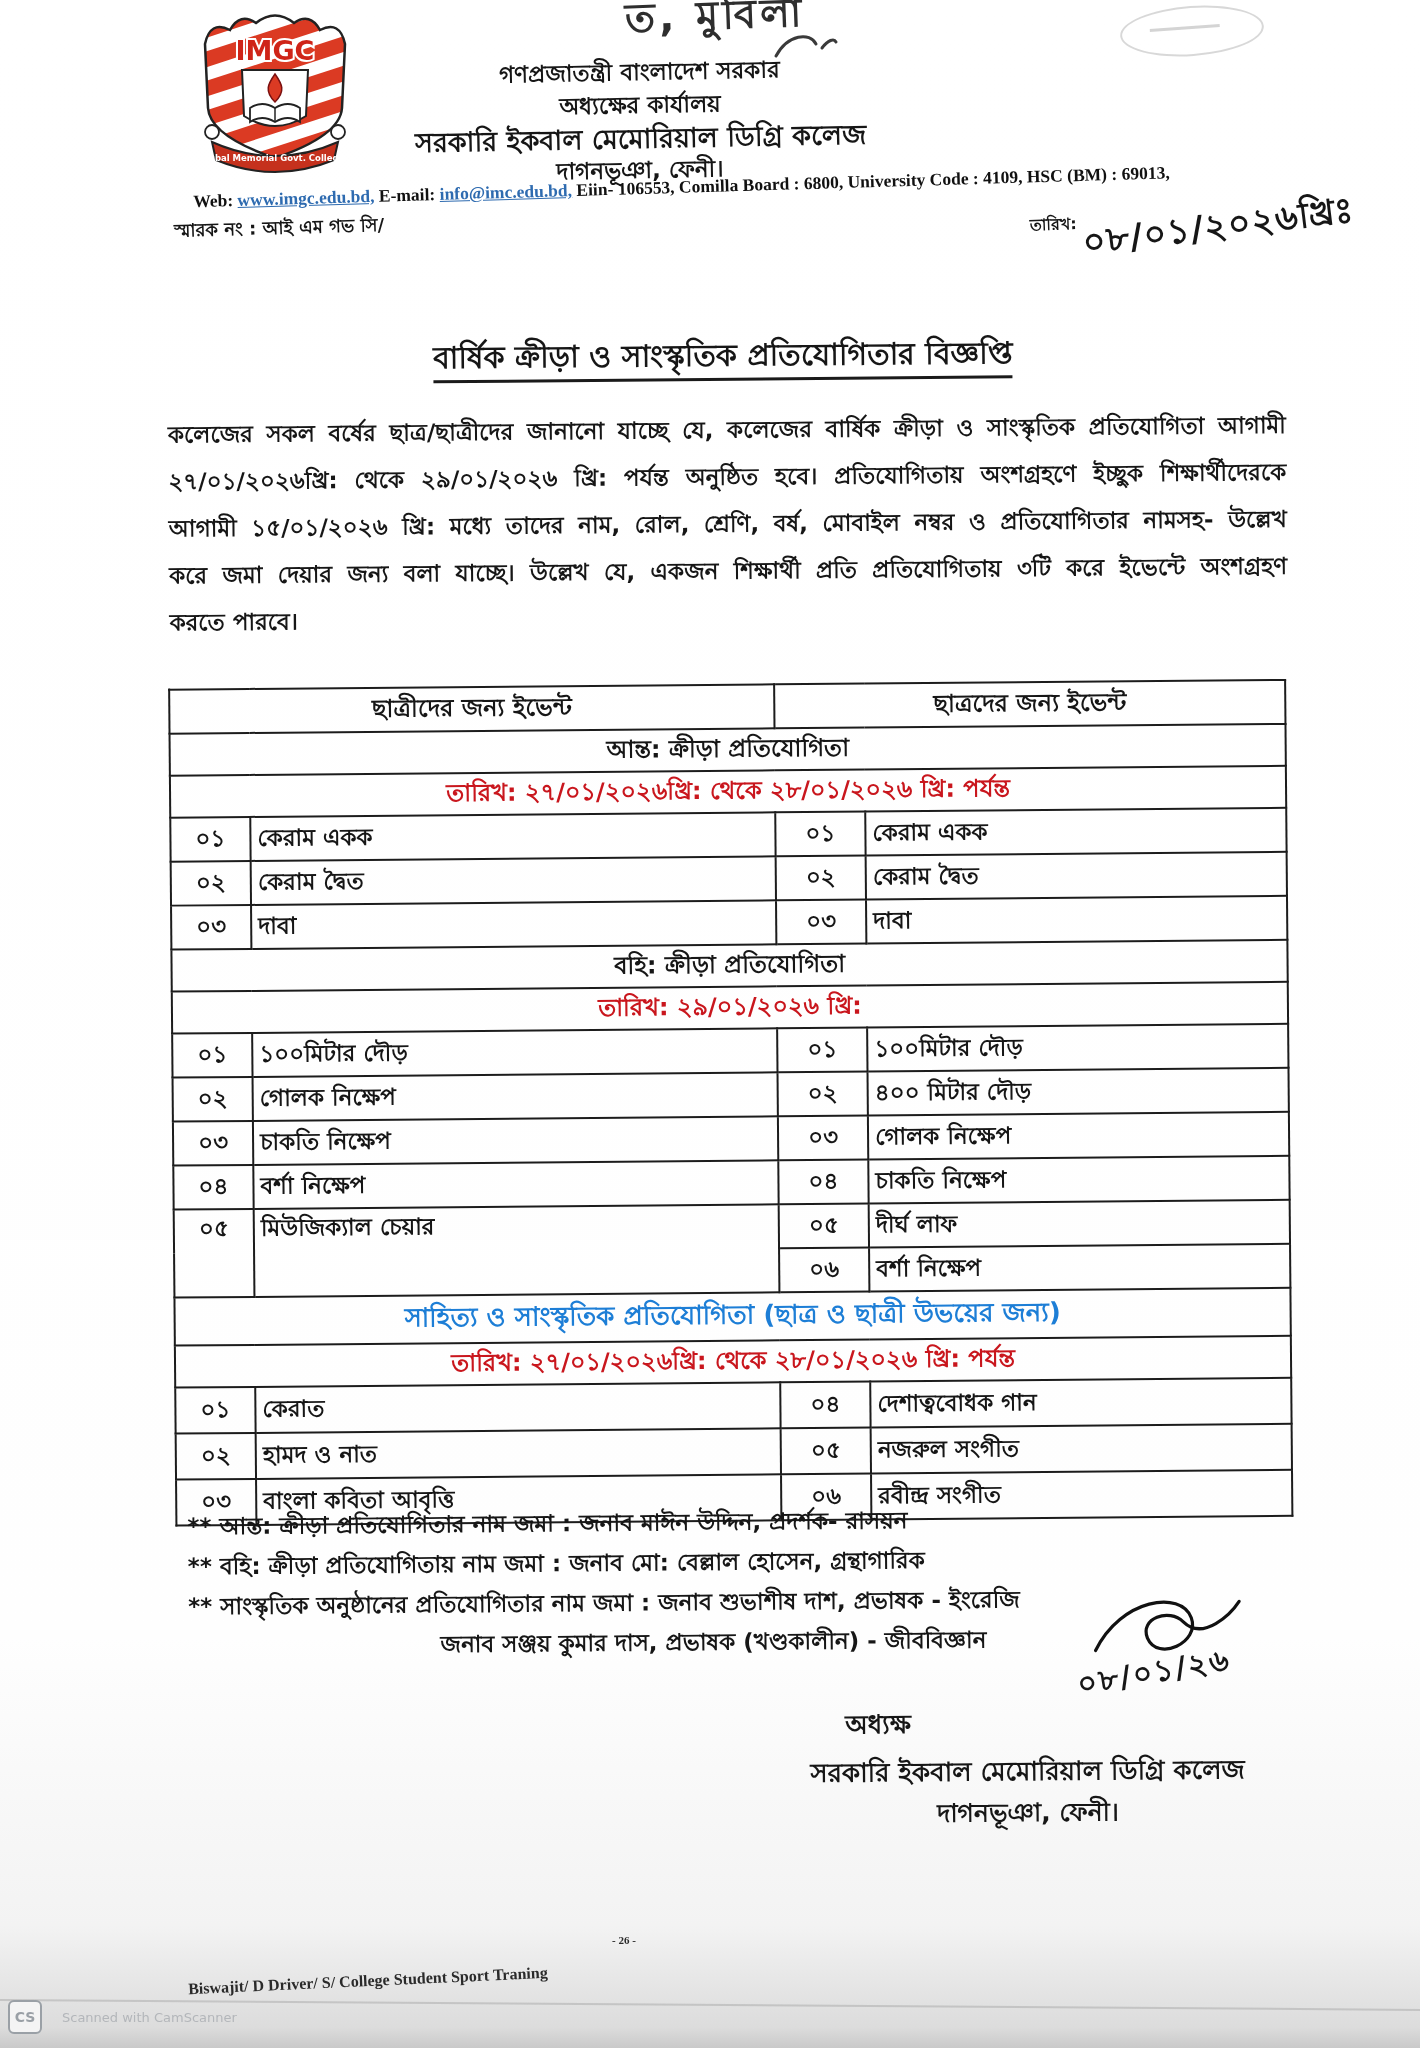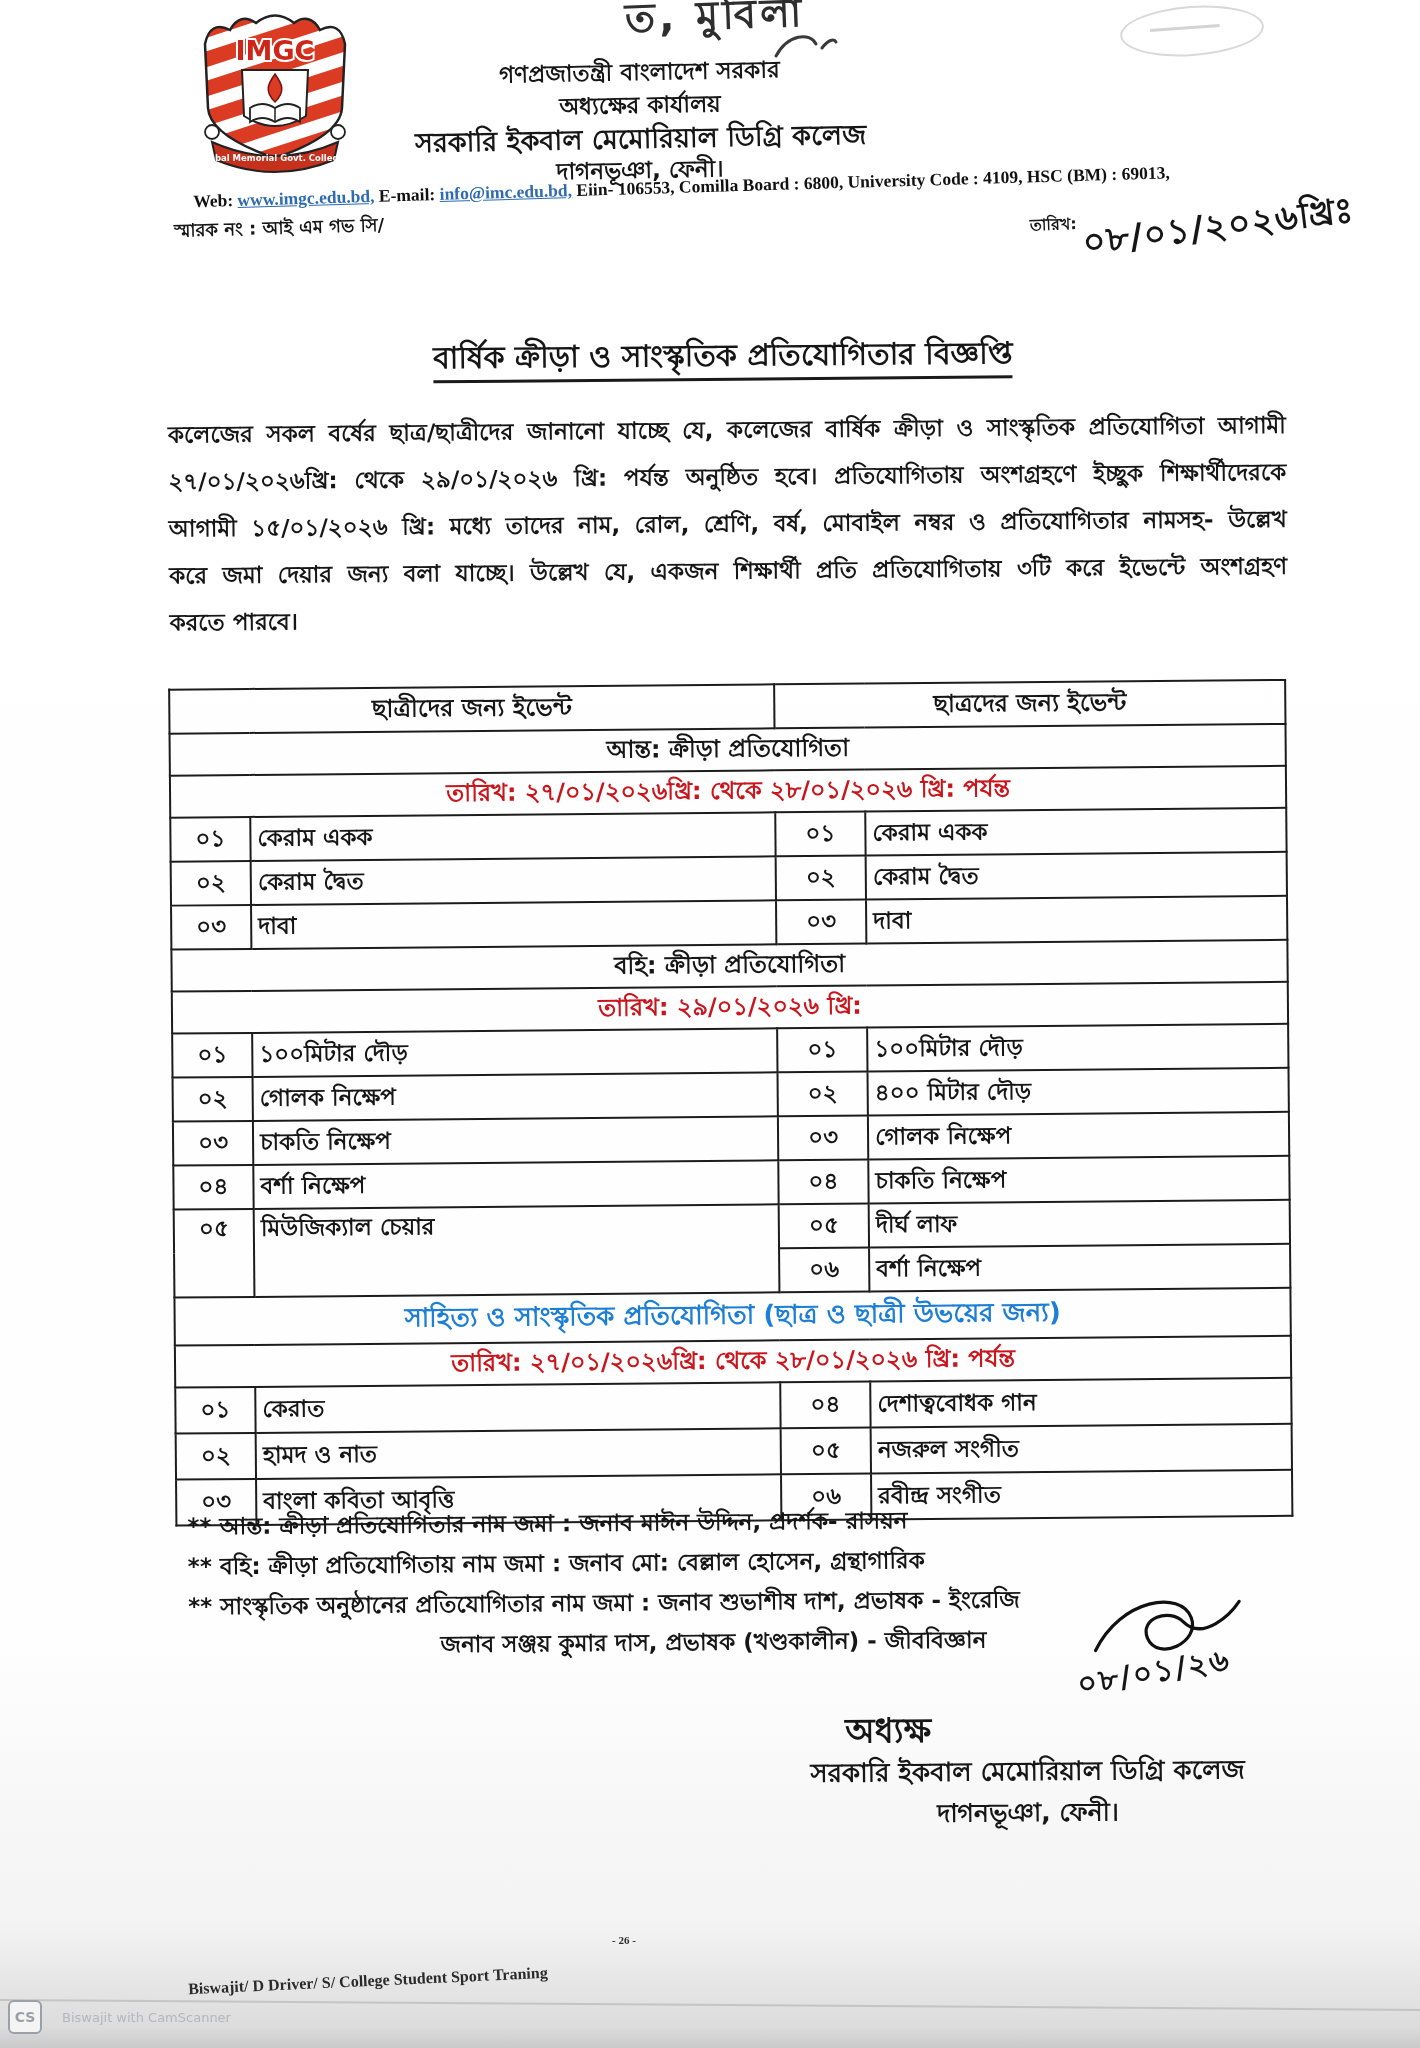--- a/index.html
+++ b/index.html
@@ -51,21 +51,21 @@
   td.date{height:40px;text-align:center;font-size:24px;font-weight:bold;color:#c9161d;}
   td.no{height:42px;text-align:center;font-weight:bold;}
   td.evn{height:42px;text-align:left;padding-left:16px;font-weight:bold;}
   td.vtop{vertical-align:top;padding-top:7px;}
   
   .notes{left:182px;top:1502px;width:1110px;font-size:23px;line-height:40px;}
   .notes .n4{margin-left:252px;}
   
   .sig-squiggle{left:1075px;top:1592px;}
   .sig-date{left:1070px;top:1652px;font-size:30px;font-weight:bold;transform:rotate(-9deg);letter-spacing:2px;}
-  .sig-desg{left:838px;top:1706px;font-size:34px;}
+  .sig-desg{left:838px;top:1706px;font-size:26px;}
   .sig-college{left:700px;top:1754px;width:640px;text-align:center;font-size:26px;}
   .sig-addr{left:700px;top:1796px;width:640px;text-align:center;font-size:25px;}
   
   .foot-note{left:188px;top:1972px;font-family:"Liberation Serif","DejaVu Serif",serif;
     font-weight:bold;font-size:16px;color:#2a2a2a;transform:rotate(-2.6deg);}
   .pageno{left:612px;top:1934px;font-family:"Liberation Serif","DejaVu Serif",serif;
     font-weight:bold;font-size:11px;color:#2a2a2a;}
   .camscan{left:8px;top:2000px;display:flex;align-items:center;gap:20px;}
   .camscan .cs{width:30px;height:30px;border:2.5px solid #9aa0a6;border-radius:6px;color:#9aa0a6;
     font-weight:bold;font-size:14px;display:flex;align-items:center;justify-content:center;background:#f4f4f4;}
@@ -270,16 +270,16 @@
     <div class="abs sig-college bn">সরকারি ইকবাল মেমোরিয়াল ডিগ্রি কলেজ</div>
     <div class="abs sig-addr bn">দাগনভূঞা, ফেনী।</div>
 
   </div>
 
   <div class="abs foot-note">Biswajit/ D Driver/ S/ College Student Sport Traning</div>
   <div class="abs pageno">- 26 -</div>
   <div class="abs edge-line"></div>
   <div class="abs camscan">
     <div class="cs">CS</div>
-    <div class="cst">Biswajit with CamScanner</div>
+    <div class="cst">Scanned with CamScanner</div>
   </div>
 
 </div>
 
 </body></html>

